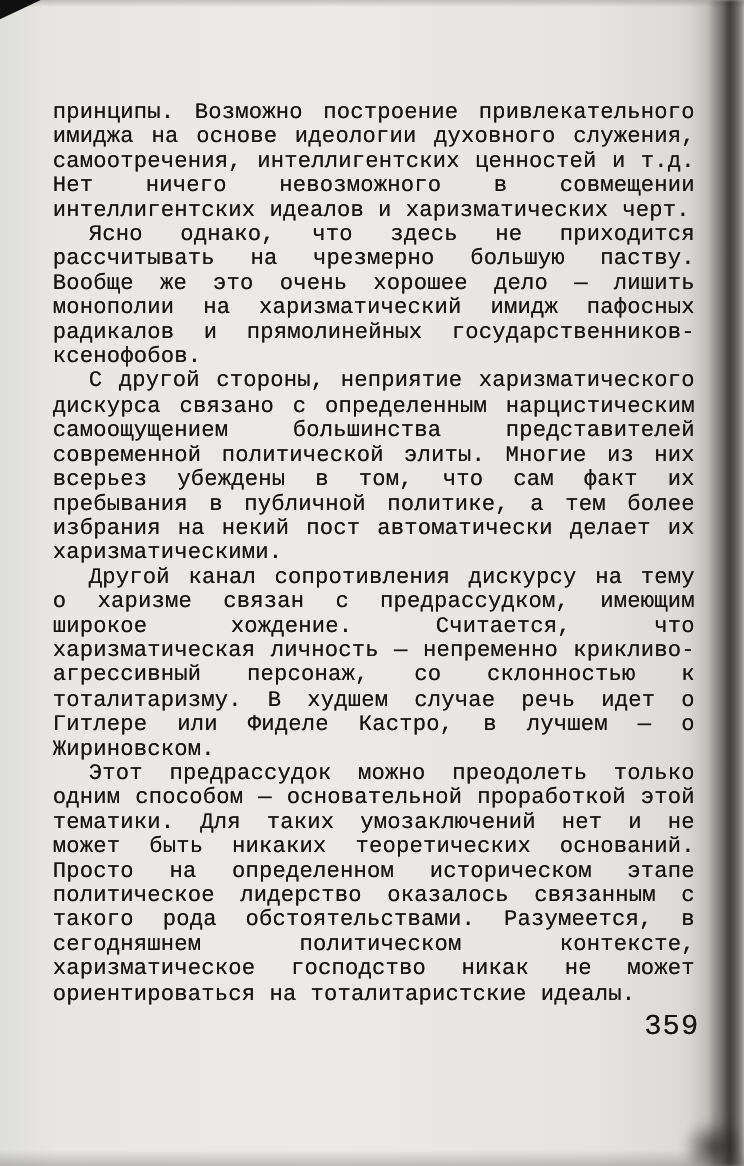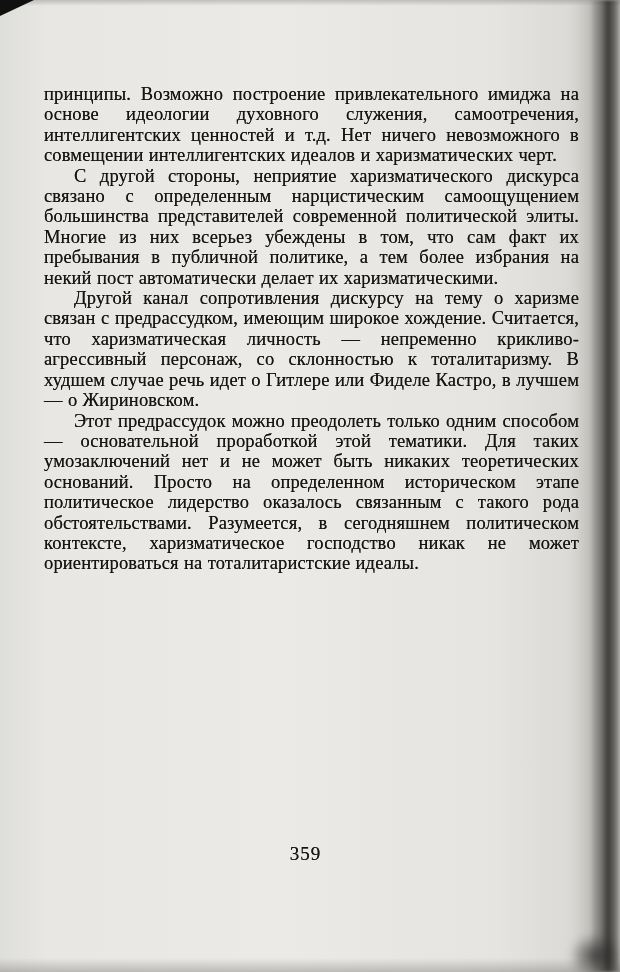--- a/index.html
+++ b/index.html
@@ -8,21 +8,21 @@
     background: #b9b9b6;
   }
   .scan {
     position: relative;
     width: 620px;
     height: 972px;
     margin: 0 auto;
     overflow: hidden;
     background:
       linear-gradient(90deg, #dededa 0%, #e8e7e3 8%, #eceae6 45%, #e6e4e0 80%, #d9d8d4 94%, #c9c8c4 100%);
-    font-family: Liberation Serif, serif;
+    font-family: Liberation Mono, monospace;
     color: #161513;
   }
   
   .corner-mark {
     position: absolute;
     top: 0; left: 0;
     width: 34px; height: 16px;
     background: #101010;
     clip-path: polygon(0 0, 100% 0, 0 100%);
   }
@@ -79,43 +79,44 @@
   .text-block p {
     margin: 0;
     text-indent: 30px;
     text-shadow: 0 0 0.4px rgba(22,21,19,0.8);
   }
   .text-block p.first {
     text-indent: 0;
   }
   .page-number {
     position: absolute;
-    left: 38px;
+    left: 48px;
     width: 535px;
     top: 843px;
-    text-align: center;
-    font-size: 19px;
+    text-align: right;
+    font-size: 24px;
     letter-spacing: 1px;
     text-shadow: 0 0 0.4px rgba(22,21,19,0.8);
   }
 </style>
 </head>
 <body>
 
 <div class="scan">
 
   <div class="edge-top"></div>
   <div class="corner-mark"></div>
   <div class="edge-right-soft"></div>
   <div class="edge-right"></div>
   <div class="corner-bottom-right"></div>
   <div class="edge-bottom"></div>
 
   <div class="text-block">
     <p class="first">принципы. Возможно построение привлекательного имиджа на основе идеологии духовного служения, самоотречения, интеллигентских ценностей и т.д. Нет ничего невозможного в совмещении интеллигентских идеалов и харизматических черт.</p>
+    <p>Ясно однако, что здесь не приходится рассчитывать на чрезмерно большую паству. Вообще же это очень хорошее дело — лишить монополии на харизматический имидж пафосных радикалов и прямолинейных государственников-ксенофобов.</p>
     <p>С другой стороны, неприятие харизматического дискурса связано с определенным нарцистическим самоощущением большинства представителей современной политической элиты. Многие из них всерьез убеждены в том, что сам факт их пребывания в публичной политике, а тем более избрания на некий пост автоматически делает их харизматическими.</p>
     <p>Другой канал сопротивления дискурсу на тему о харизме связан с предрассудком, имеющим широкое хождение. Считается, что харизматическая личность — непременно крикливо-агрессивный персонаж, со склонностью к тоталитаризму. В худшем случае речь идет о Гитлере или Фиделе Кастро, в лучшем — о Жириновском.</p>
     <p>Этот предрассудок можно преодолеть только одним способом — основательной проработкой этой тематики. Для таких умозаключений нет и не может быть никаких теоретических оснований. Просто на определенном историческом этапе политическое лидерство оказалось связанным с такого рода обстоятельствами. Разумеется, в сегодняшнем политическом контексте, харизматическое господство никак не может ориентироваться на тоталитаристские идеалы.</p>
   </div>
 
   <div class="page-number">359</div>
 
 </div>
 
 </body></html>

